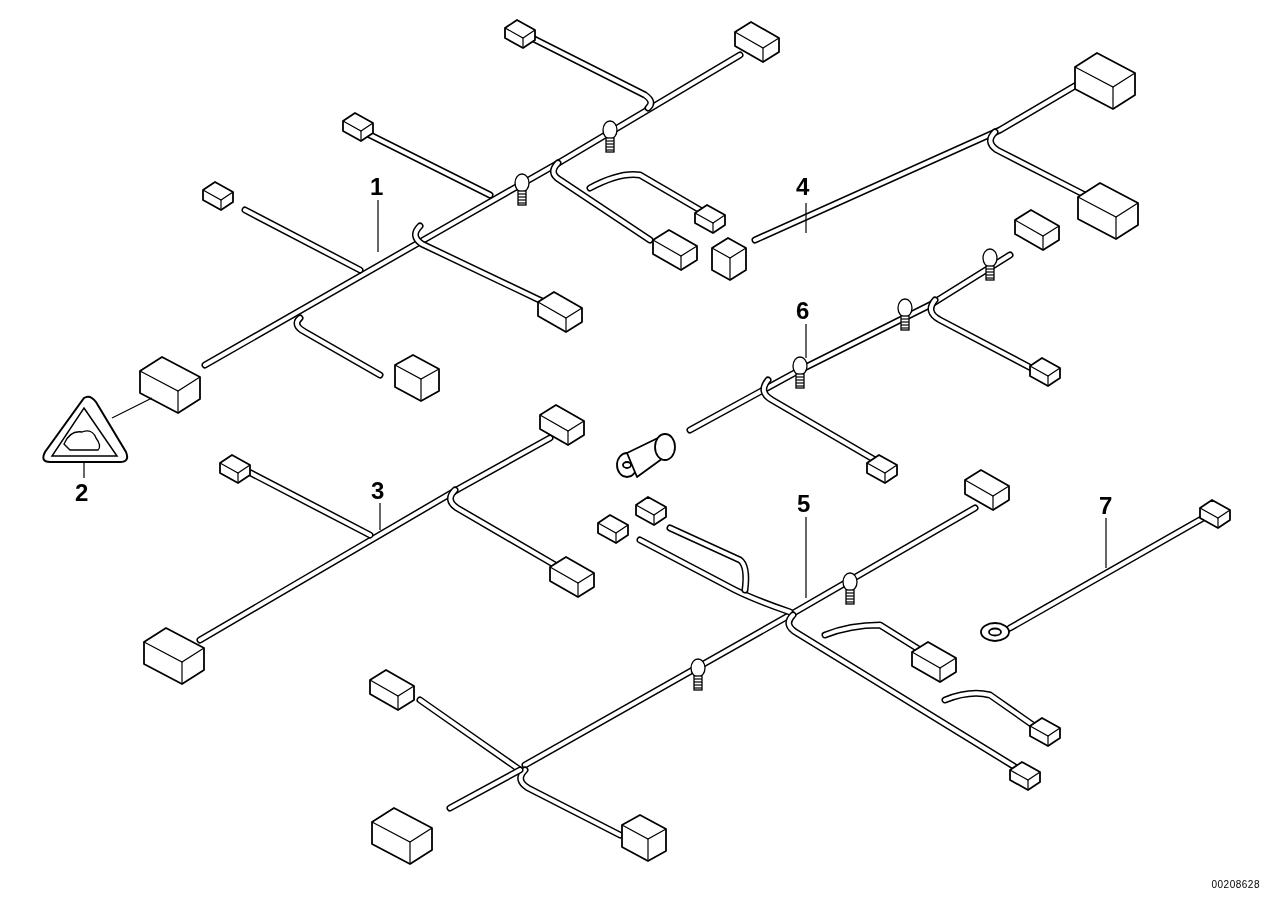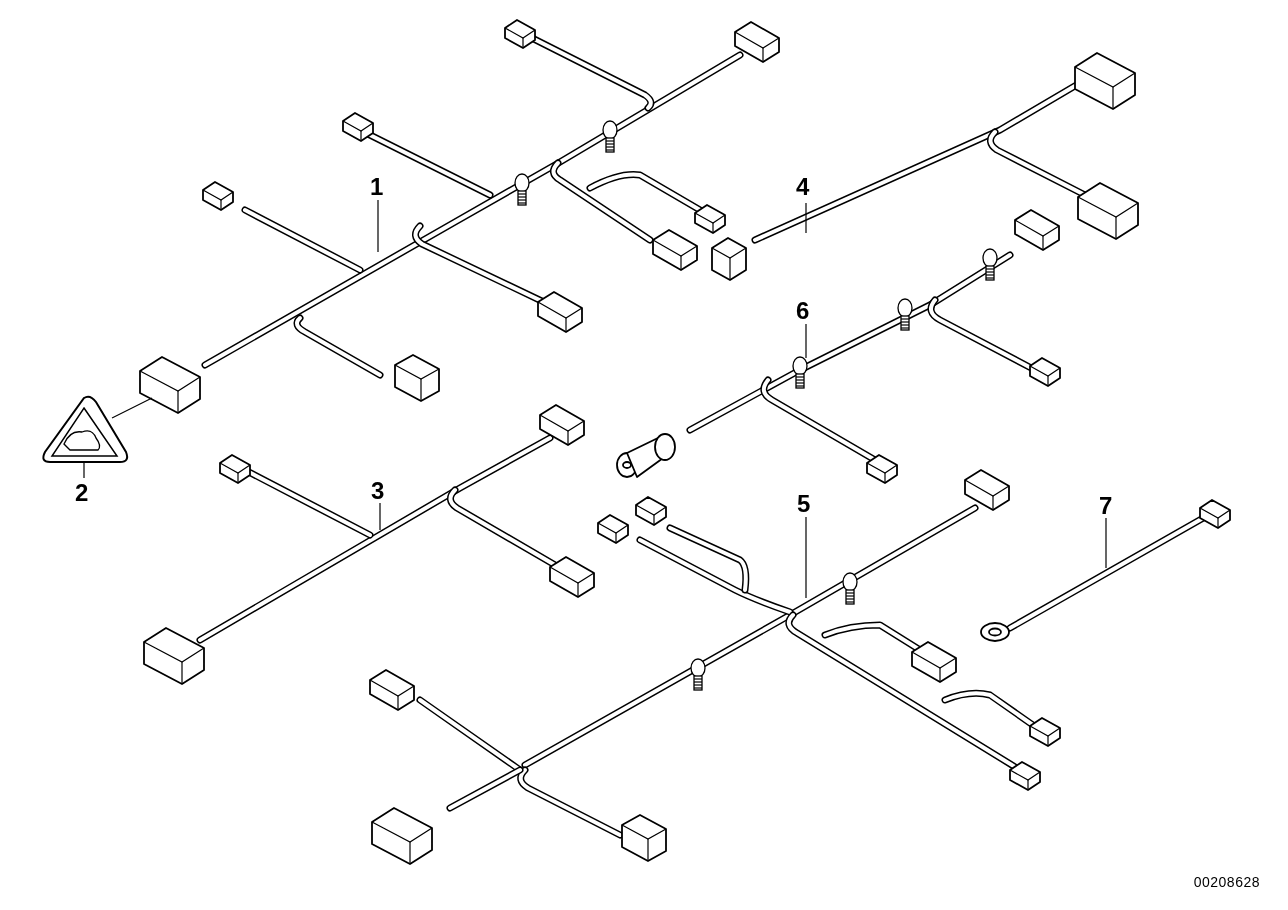--- a/index.html
+++ b/index.html
@@ -4,21 +4,21 @@
 <style>
   html, body { margin: 0; padding: 0; background: #ffffff; }
   body { width: 1288px; height: 910px; position: relative; overflow: hidden; font-family: "Liberation Sans", sans-serif; }
   #diagram { position: absolute; left: 0; top: 0; width: 1288px; height: 910px; }
   .wire { fill: none; stroke: #000; stroke-width: 7; stroke-linecap: round; stroke-linejoin: round; }
   .wire-in { fill: none; stroke: #fff; stroke-width: 4; stroke-linecap: round; stroke-linejoin: round; }
   .conn { fill: #fff; stroke: #000; stroke-width: 1.8; stroke-linejoin: round; }
   .conn-line { fill: none; stroke: #000; stroke-width: 1.2; }
   .leader { stroke: #000; stroke-width: 1.2; }
   .callout { position: absolute; font-family: "Liberation Sans", sans-serif; font-weight: bold; font-size: 24px; color: #000; line-height: 1; }
-  .ref-number { position: absolute; right: 28px; bottom: 20px; font-family: "Liberation Sans", sans-serif; font-size: 14px; color: #000; letter-spacing: 0.5px; }
+  .ref-number { position: absolute; right: 28px; bottom: 20px; font-family: "Liberation Sans", sans-serif; font-size: 10px; color: #000; letter-spacing: 0.5px; }
   .clip { fill: #fff; stroke: #000; stroke-width: 1.3; }
 </style>
 </head>
 <body>
 
 <svg id="diagram" viewBox="0 0 1288 910" xmlns="http://www.w3.org/2000/svg">
   <defs>
     <g id="small-conn">
       <polygon class="conn" points="0,8 12,0 30,10 30,20 18,28 0,18"></polygon>
       <polyline class="conn-line" points="0,8 18,18 30,10"></polyline>

